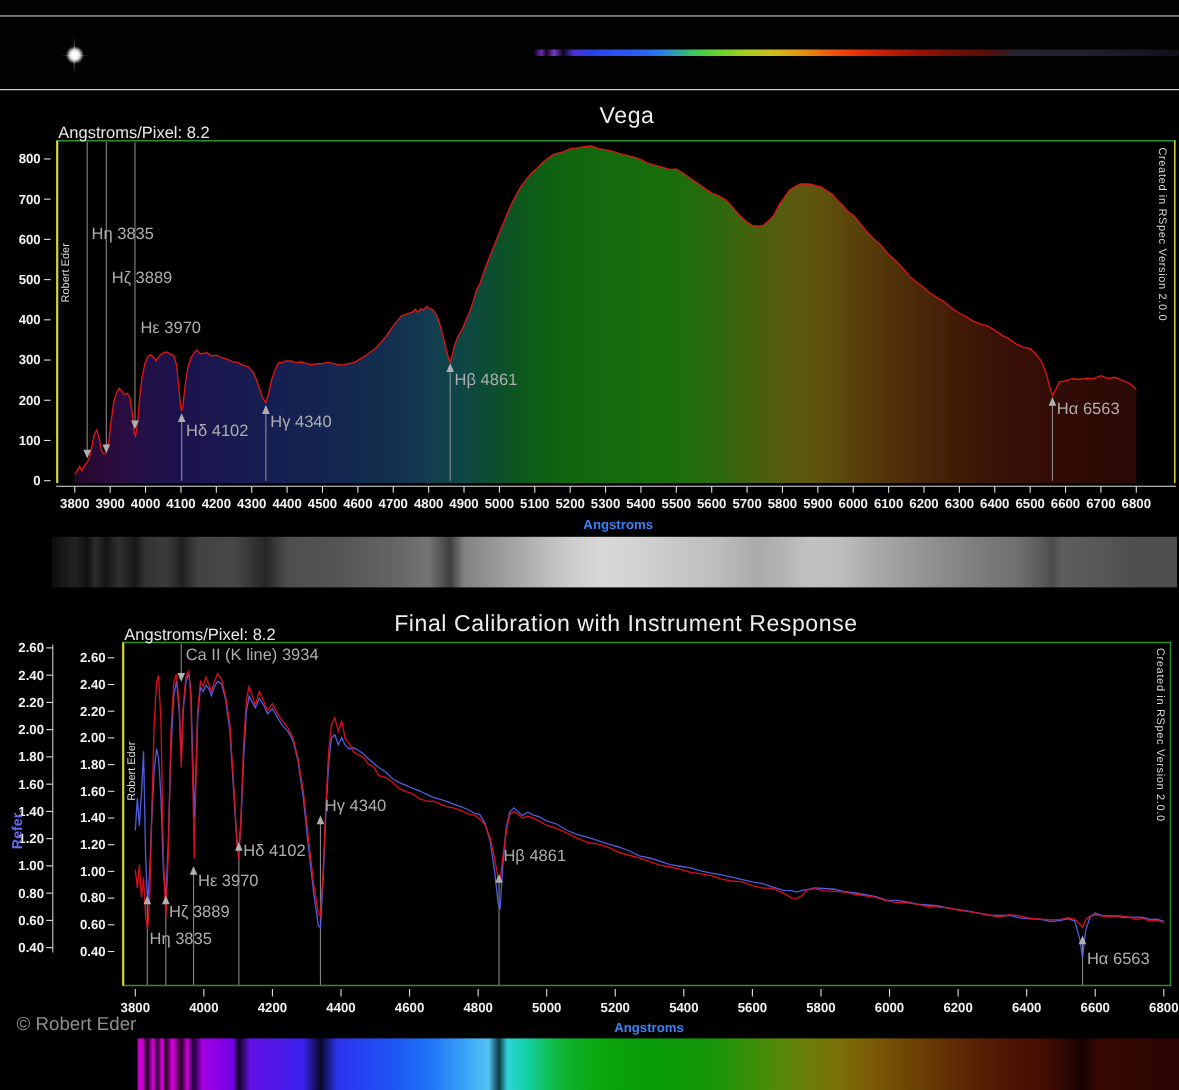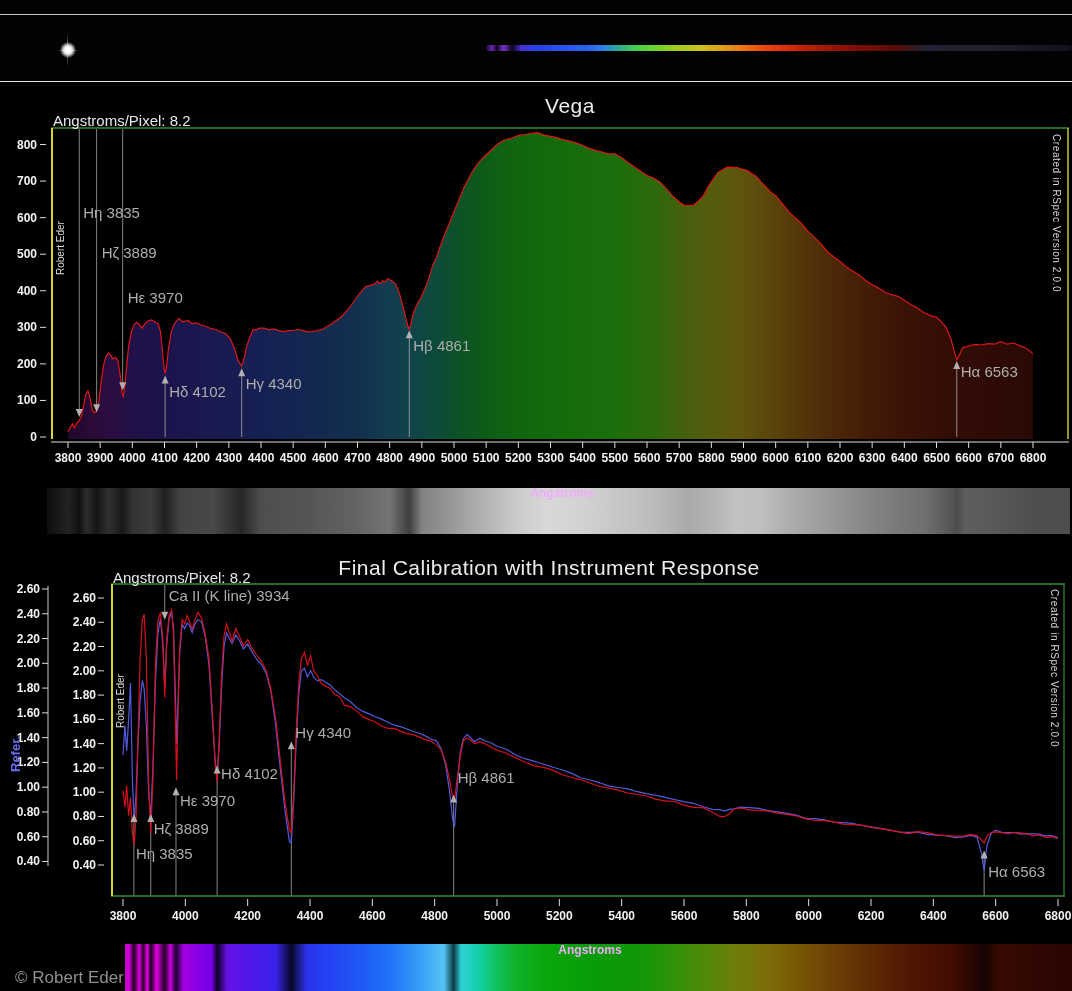--- a/index.html
+++ b/index.html
@@ -10,26 +10,26 @@
   .pline{position:absolute;left:0;width:1072px;height:1px;background:#c9c9c9;}
   .pline.b{background:#e8e8e8;}
   .star-core{position:absolute;width:16px;height:16px;border-radius:50%;
     background:radial-gradient(circle,#ffffff 0 22%,rgba(255,255,255,.85) 40%,rgba(235,225,205,.3) 62%,rgba(0,0,0,0) 75%);}
   .star-spike-v{position:absolute;width:1px;height:34px;background:linear-gradient(to bottom,rgba(255,255,255,0),rgba(255,255,255,.55),rgba(255,255,255,0));}
   .star-spike-h{position:absolute;width:26px;height:1px;background:linear-gradient(to right,rgba(255,255,255,0),rgba(255,255,255,.4),rgba(255,255,255,0));}
   .streak{position:absolute;height:6px;border-radius:3px;filter:blur(.4px);}
   
   .title{position:absolute;color:#ececec;font-size:21px;text-align:center;letter-spacing:.5px;}
   .note{position:absolute;color:#e8e8e8;font-size:15px;}
-  .xcap{position:absolute;color:#f0abfc;font-size:12px;font-weight:bold;text-align:center;width:100px;margin-top:16px;}
+  .xcap{position:absolute;color:#3b82f6;font-size:12px;font-weight:bold;text-align:center;width:100px;}
   .vert{position:absolute;transform-origin:0 0;white-space:nowrap;}
   .wm{color:#dcdcdc;font-size:10px;transform:rotate(-90deg);}
   .created{color:#d8d8d8;font-size:10px;letter-spacing:.6px;transform:rotate(90deg);}
   .refer{color:#6a6af0;font-size:13px;font-weight:bold;transform:rotate(-90deg);}
-  .footer{position:absolute;color:#8f8f8f;font-size:17px;margin-top:47px;}
+  .footer{position:absolute;color:#8f8f8f;font-size:17px;}
   svg{position:absolute;left:0;top:0;}
   svg text{font-family:"Liberation Sans",sans-serif;}
   .ticktxt{fill:#f2f2f2;font-size:12px;font-weight:bold;}
   .anntxt{fill:#adadad;font-size:15px;}
 </style>
 </head>
 <body>
 
 <div class="stage">
 
@@ -411,21 +411,21 @@
       </g>
       <rect x="125" y="944" width="947" height="47" fill="url(#colGrad)"></rect>
     </svg>
 
   <div class="title" style="left:61px;top:94px;width:1018px">Vega</div>
   <div class="note" style="left:53px;top:112px">Angstroms/Pixel: 8.2</div>
   <div class="vert wm" style="left:55px;top:275px">Robert Eder</div>
   <div class="vert created" style="left:1062px;top:134px">Created in RSpec Version 2.0.0</div>
   <div class="xcap" style="left:512px;top:470px">Angstroms</div>
 
-  <div class="title" style="left:192px;top:556px;width:714px">Final Calibration with Instrument Response</div>
+  <div class="title" style="left:212px;top:556px;width:714px">Final Calibration with Instrument Response</div>
   <div class="note" style="left:113px;top:569px">Angstroms/Pixel: 8.2</div>
   <div class="vert wm" style="left:115px;top:728px">Robert Eder</div>
   <div class="vert created" style="left:1060px;top:589px">Created in RSpec Version 2.0.0</div>
   <div class="vert refer" style="left:8px;top:772px">Refer.</div>
   <div class="xcap" style="left:540px;top:927px">Angstroms</div>
 
   <div class="footer" style="left:15px;top:921px">© Robert Eder</div>
 </div>
 
 </body></html>

